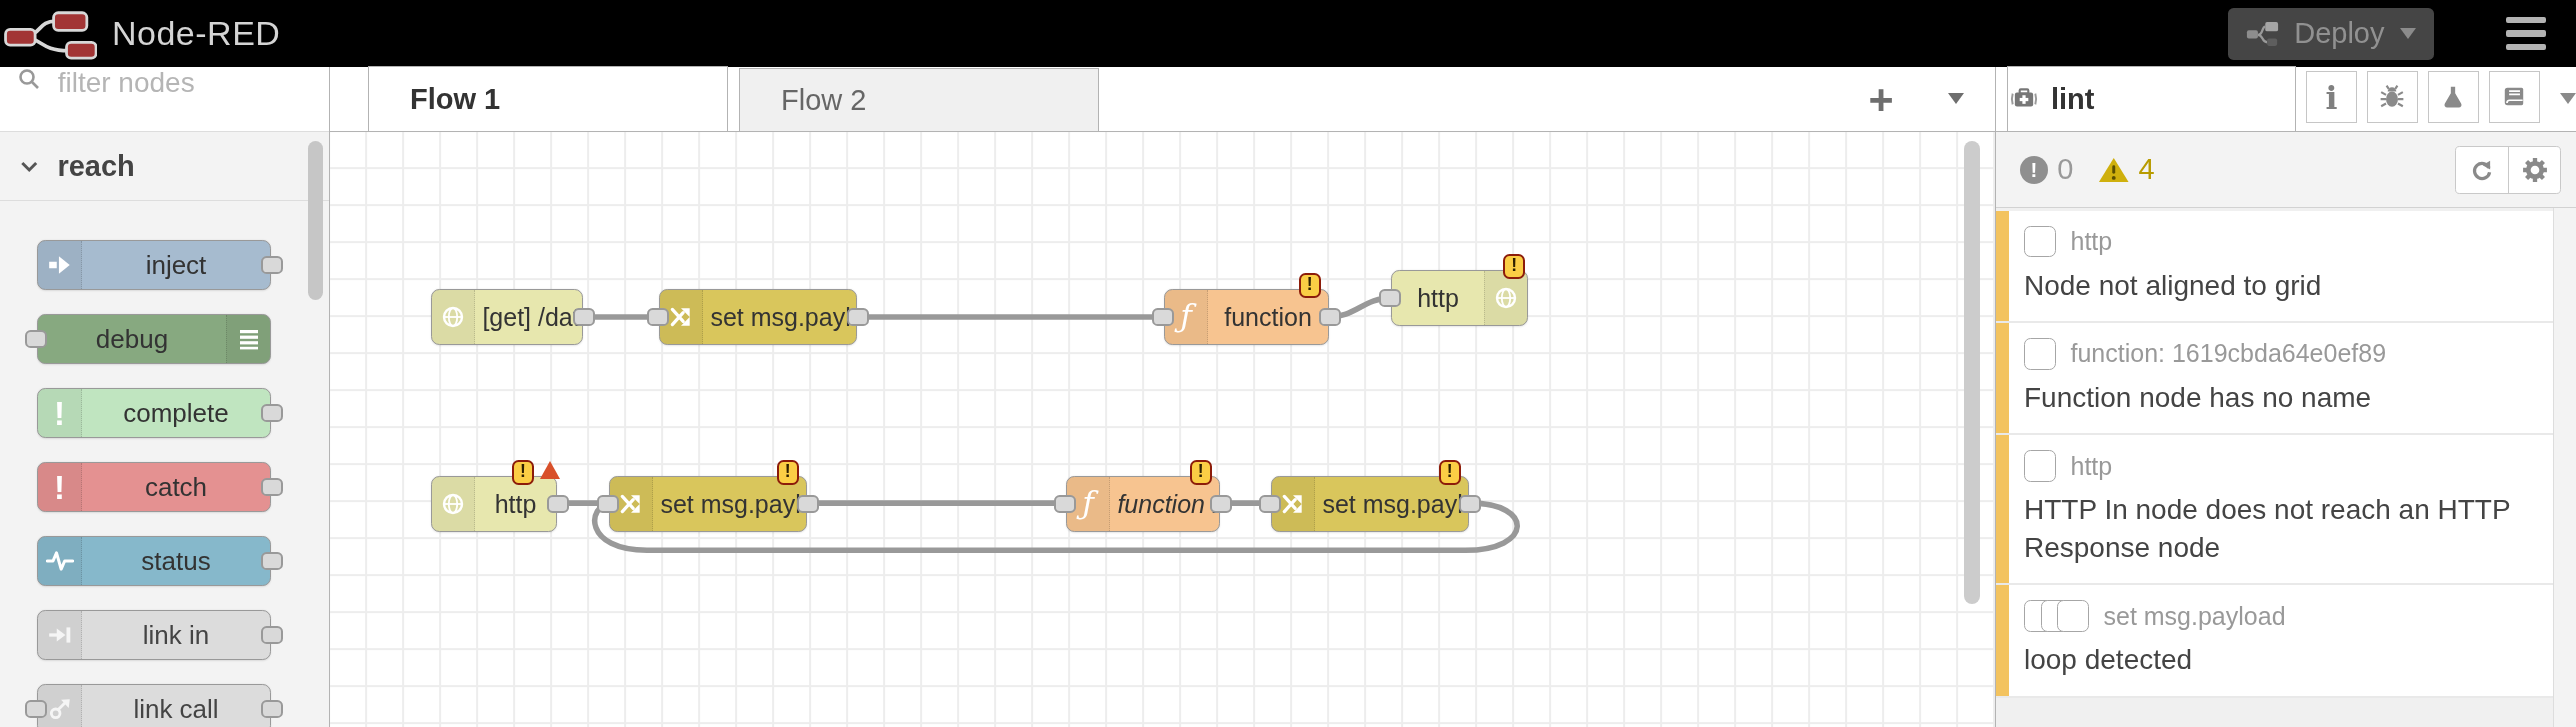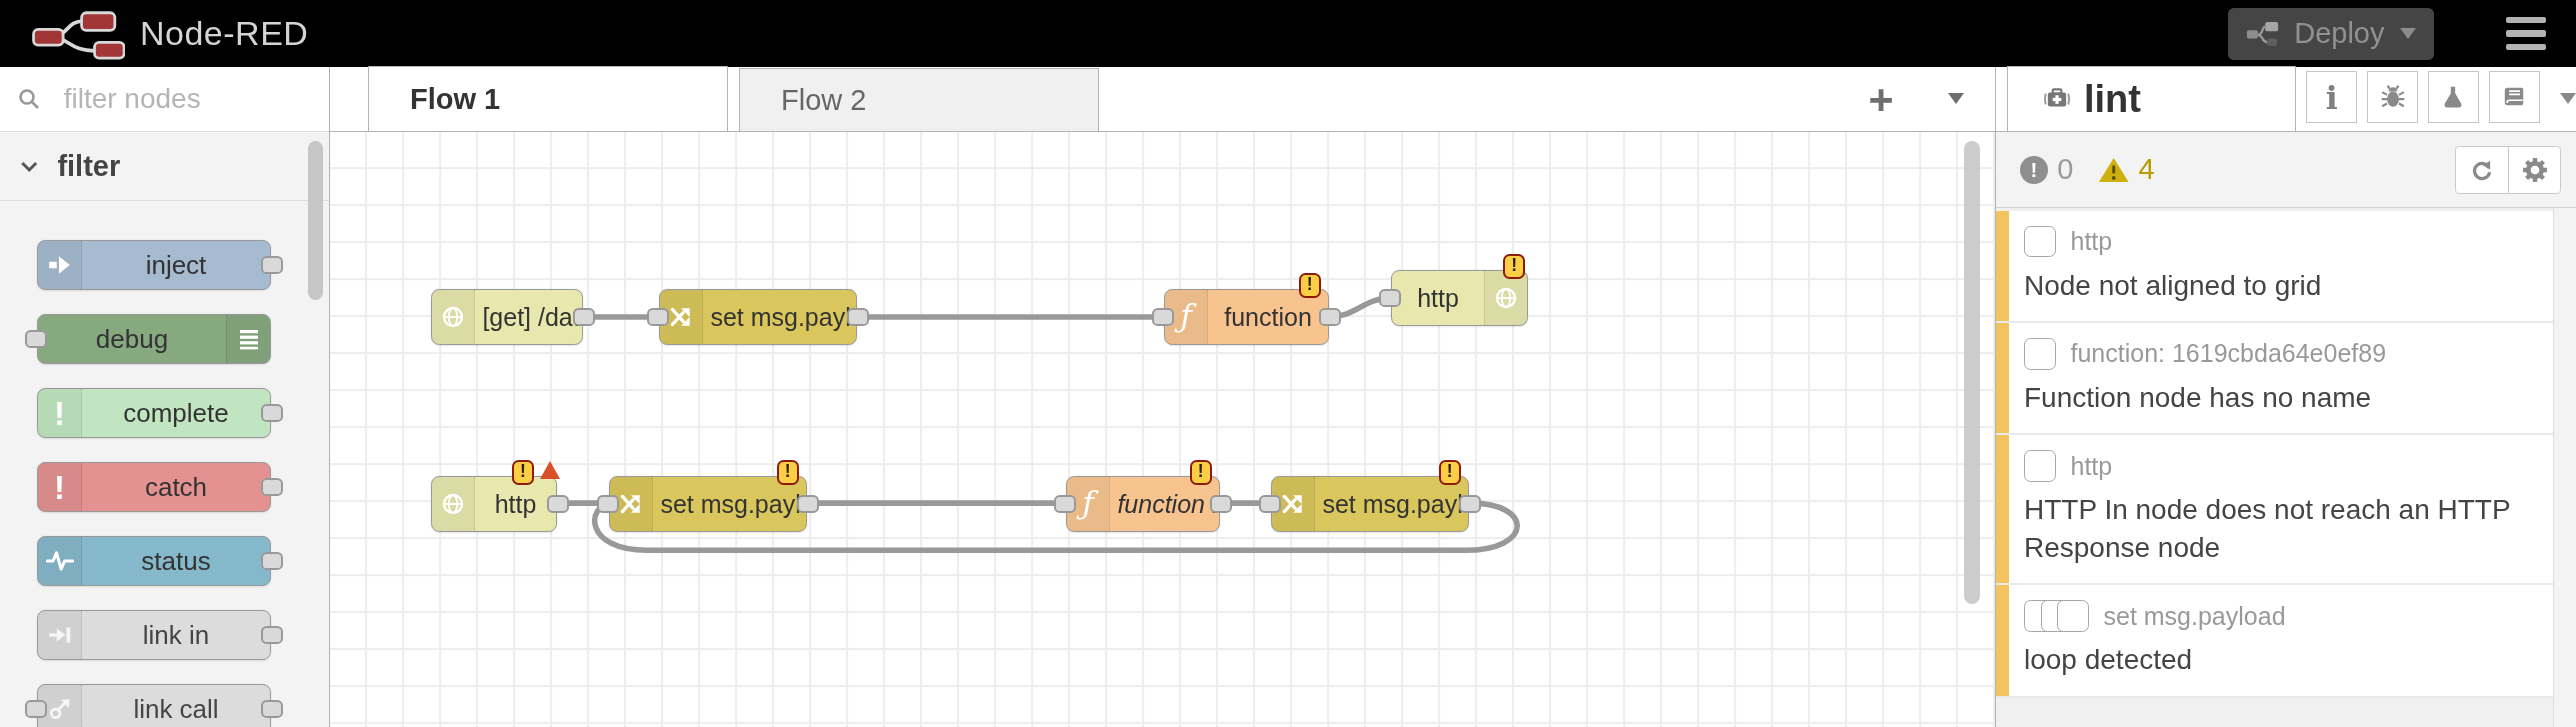--- a/index.html
+++ b/index.html
@@ -1,35 +1,35 @@
 <!DOCTYPE html>
 <html style="font-size:15px"><head>
 <meta charset="utf-8">
 <style>
   *{box-sizing:border-box;margin:0;padding:0}
   html,body{width:2576px;height:728px;overflow:hidden}
   body{font-family:"Liberation Sans","DejaVu Sans",sans-serif;background:#fff}
   .app{position:relative;width:2576px;height:728px;overflow:hidden}
 
   
-  .header{height:67px;background:#000;display:flex;align-items:center;padding-left:28px}
+  .header{height:67px;background:#000;display:flex;align-items:center;}
   .logo{display:flex;align-items:center;gap:15px}
   .logo-title{color:#d4d4d4;font-size:34px;letter-spacing:0.5px}
   .deploy-btn{margin-left:auto;margin-right:66px;height:52px;background:#454545;border-radius:5.6px;
     display:flex;align-items:center;gap:15px;padding:0 18.5px;color:#919191;font-size:29px;cursor:default}
   .caret{width:0;height:0;border-left:8.3px solid transparent;border-right:8.3px solid transparent;border-top:11px solid #8b8b8b}
   .menu-btn{margin-right:24px;width:52px;height:37px;display:flex;flex-direction:column;justify-content:space-between;padding:1.9px 5.6px}
   .menu-btn i{display:block;height:6.5px;background:#b3b3b3;border-radius:1.9px}
 
   
   .main{display:flex;height:661px}
 
   
   .palette{width:330px;border-right:1.9px solid #b3b3b3;display:flex;flex-direction:column;background:#f3f3f3}
-  .palette-search{height:65px;background:#fff;border-bottom:1.9px solid #ddd;display:flex;align-items:center;padding:0 16.7px;gap:23px}
+  .palette-search{height:65px;background:#fff;border-bottom:1.9px solid #ddd;display:flex;align-items:flex-start;padding:0 16.7px;gap:17px}
   .palette-search input{border:none;outline:none;font-size:28px;color:#333;width:231px;background:transparent}
   .palette-search input::placeholder{color:#b5b5b5}
   .palette-body{flex:1;position:relative;overflow:hidden}
   .pcat{height:69px;display:flex;align-items:center;gap:18.5px;padding-left:20.4px;border-bottom:1.9px solid #ddd}
   .pcat b{font-size:29px;color:#444}
   .pnodes{padding-top:39px}
   .pnode{position:relative;width:234px;height:50px;margin:0 0 24px 37px;border:1.9px solid #999;border-radius:8.3px;
     display:flex;align-items:center;font-size:26px;color:#333;box-shadow:0 0.9px 1.9px rgba(0,0,0,.1)}
   .nicon{width:44px;align-self:stretch;display:flex;align-items:center;justify-content:center;background:rgba(0,0,0,.05)}
   .nicon.il{border-right:1.9px dotted rgba(0,0,0,.15);border-radius:6.5px 0 0 6.5px}
@@ -65,21 +65,21 @@
   .wbadge{position:absolute;top:-16.7px;width:22px;height:25px;background:#fbce45;border:2.8px solid #8c1c0a;border-radius:6.5px;
     color:#2e2000;font-weight:bold;font-size:17.6px;line-height:19.4px;text-align:center;z-index:4}
   .etri{position:absolute;top:-15.7px;width:0;height:0;border-left:10.2px solid transparent;border-right:10.2px solid transparent;
     border-bottom:18.5px solid #d8502a;z-index:4}
   .vthumb{position:absolute;top:9.3px;right:15px;width:15.7px;height:463px;background:#ccc;border-radius:8.3px;z-index:6}
 
   
   .sidebar{width:581px;border-left:1.9px solid #b3b3b3;display:flex;flex-direction:column;background:#f3f3f3}
   .stabbar{height:65px;background:#fff;border-bottom:1.9px solid #b3b3b3;display:flex;align-items:flex-end;padding-left:11px}
   .stab{width:296px;height:65px;border:1.9px solid #b3b3b3;border-bottom:none;background:#fff;display:flex;align-items:center;
-    gap:13px;padding-left:35px;font-size:38px;font-weight:bold;color:#333;position:relative;z-index:5}
+    gap:13px;padding-left:2px;font-size:29px;font-weight:bold;color:#333;position:relative;z-index:5}
   .sq{width:52px;height:52px;border:1.9px solid #c6c6c6;background:#fff;display:flex;align-items:center;justify-content:center;
     margin-left:10.2px;align-self:center;margin-bottom:3.7px}
   .sq .iglyph{font-family:"DejaVu Serif",serif;font-weight:bold;font-size:31.5px;color:#808080}
   .scaret{align-self:center;margin-left:20.4px;margin-bottom:1.9px;border-top-color:#8a8a8a}
   .panel-header{height:76px;background:#f3f3f3;border-bottom:1.9px solid #d2d2d2;display:flex;align-items:center;padding:0 15px 0 24px}
   .counts{display:flex;align-items:center;gap:9.3px}
   .errc{width:28px;height:28px;border-radius:50%;background:#8f8f8f;color:#fff;font-weight:bold;font-size:20.4px;line-height:28px;text-align:center}
   .cnt0{font-size:29px;color:#999;margin-right:15px}
   .cnt4{font-size:29px;color:#b89b00}
   .hbtns{margin-left:auto;display:flex;border:1.9px solid #c9c9c9;border-radius:4.6px;background:#fff}
@@ -139,21 +139,21 @@
           <circle cx="10" cy="10" r="6.5" fill="none" stroke="#999" stroke-width="2.6"></circle>
           <path d="M15 15 L21 21" stroke="#999" stroke-width="2.6"></path>
         </svg>
         <input type="text" placeholder="filter nodes" style="">
       </div>
       <div class="palette-body">
         <div class="pcat">
           <svg width="18.5" height="13" viewBox="0 0 16 10">
             <polyline points="2,2 8,8 14,2" fill="none" stroke="#555" stroke-width="2.6"></polyline>
           </svg>
-          <b>filter</b>
+          <b>reach</b>
         </div>
         <div class="pnodes">
 
           <div class="pnode c-inject">
             <span class="nicon il">
               <svg width="26" height="24" viewBox="0 0 24 22">
                   <rect x="2" y="8" width="7" height="6" fill="#fff"></rect>
                   <polygon points="11,3 21,11 11,19" fill="#fff"></polygon>
                 </svg>
             </span>

